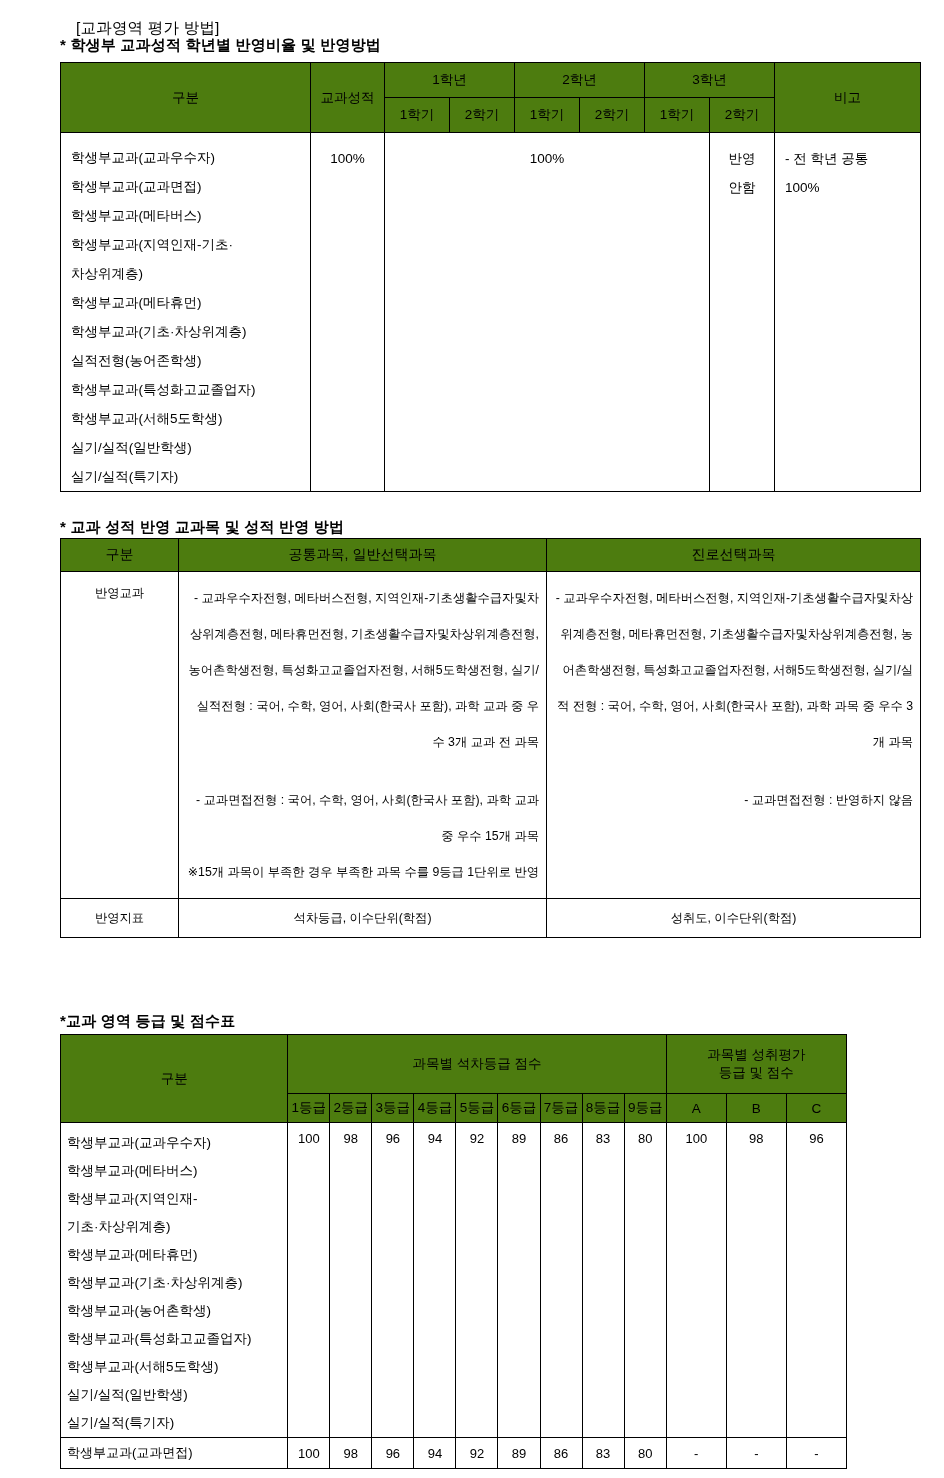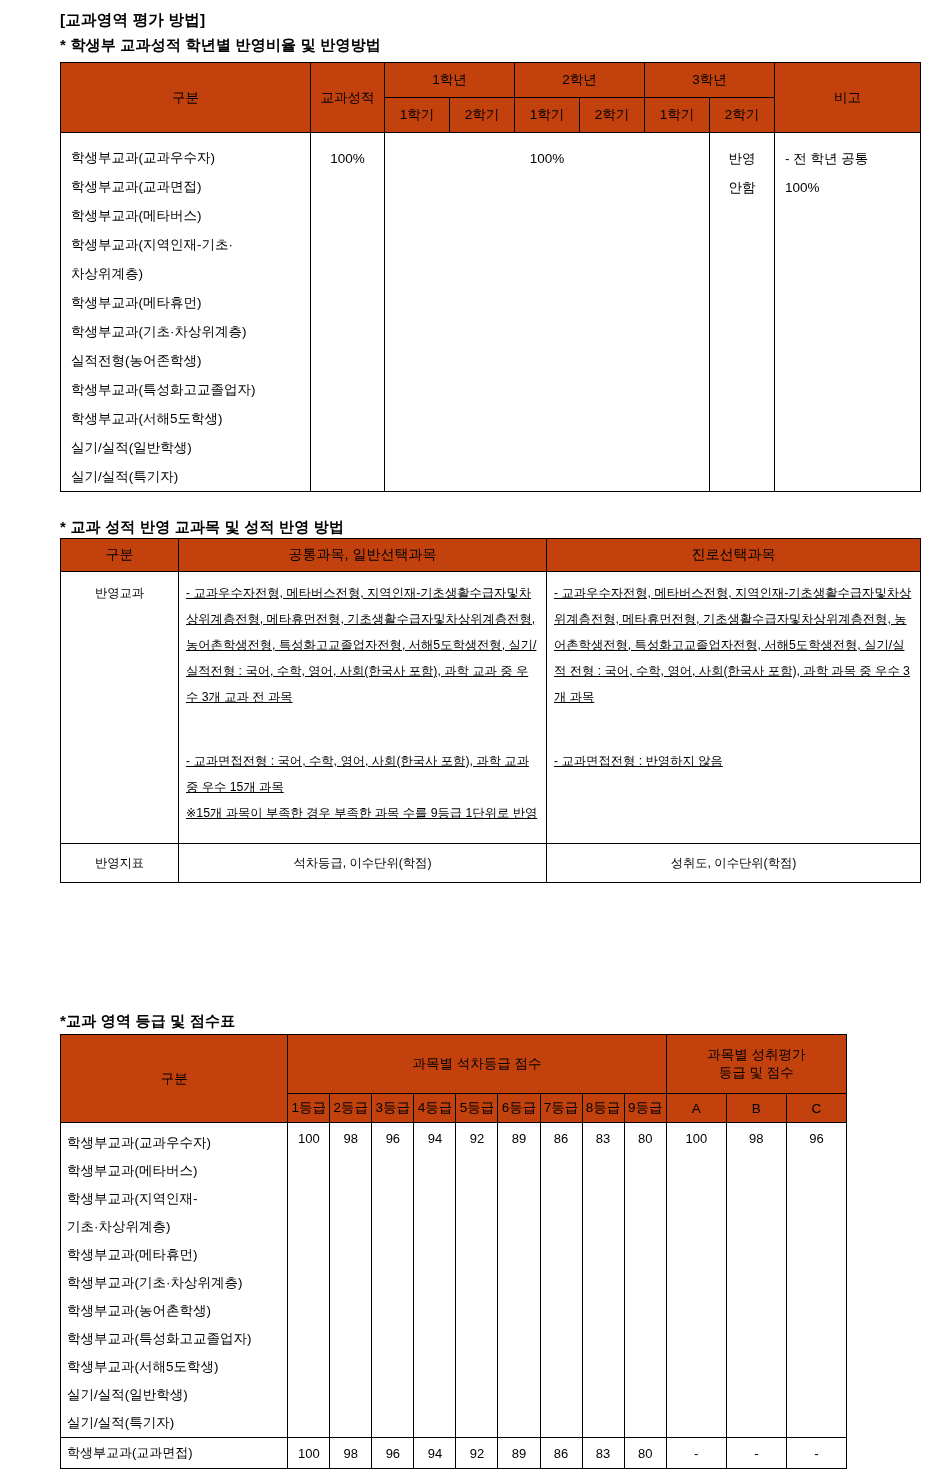--- a/index.html
+++ b/index.html
@@ -18,25 +18,26 @@
     position: relative;
     width: 944px;
     height: 1478px;
     padding: 0;
     box-sizing: border-box;
   }
 
   
   .h-main {
     position: absolute;
-    left: 60px;
+    left: 76px;
     font-size: 15.5px;
-    font-weight: bold;
+    font-weight: normal;
     letter-spacing: 0.2px;
     white-space: nowrap;
+    margin-top: 8px;
   }
   .h-sub {
     position: absolute;
     left: 60px;
     font-size: 15px;
     font-weight: bold;
     letter-spacing: 0.2px;
     white-space: nowrap;
   }
   #title-1  { top: 10px; }
@@ -52,21 +53,21 @@
     background: #ffffff;
   }
   table td, table th {
     border: 1px solid #000000;
     font-weight: normal;
     font-size: 13px;
     vertical-align: middle;
     padding: 0;
   }
   .hd {
-    background: #c2410c;
+    background: #4d7c0f;
     text-align: center;
   }
   .ctr { text-align: center; }
   .lft { text-align: left; }
 
   
   #table-reflect-ratio {
     left: 60px;
     top: 62px;
     width: 860px;
@@ -96,28 +97,27 @@
   
   #table-subject-method {
     left: 60px;
     top: 538px;
     width: 860px;
   }
   #table-subject-method .hd { height: 32px; font-size: 14px; }
   #table-subject-method td { font-size: 12.3px; }
   .para-cell {
     padding: 8px 7px 8px 7px;
-    line-height: 26px;
-    vertical-align: top;
-    text-align: left;
+    line-height: 36px;
+    vertical-align: top;
+    text-align: right;
     word-break: break-all;
-    text-decoration: underline;
   }
   .para-cell p { margin: 0; }
-  .para-cell p.gap { margin-top: 38px; }
+  .para-cell p.gap { margin-top: 22px; }
   .rowlabel {
     text-align: center;
     font-size: 14px;
     height: 38px;
     margin-left: 47px;
   }
   .mid-cell {
     text-align: center;
     font-size: 13px;
     height: 38px;

